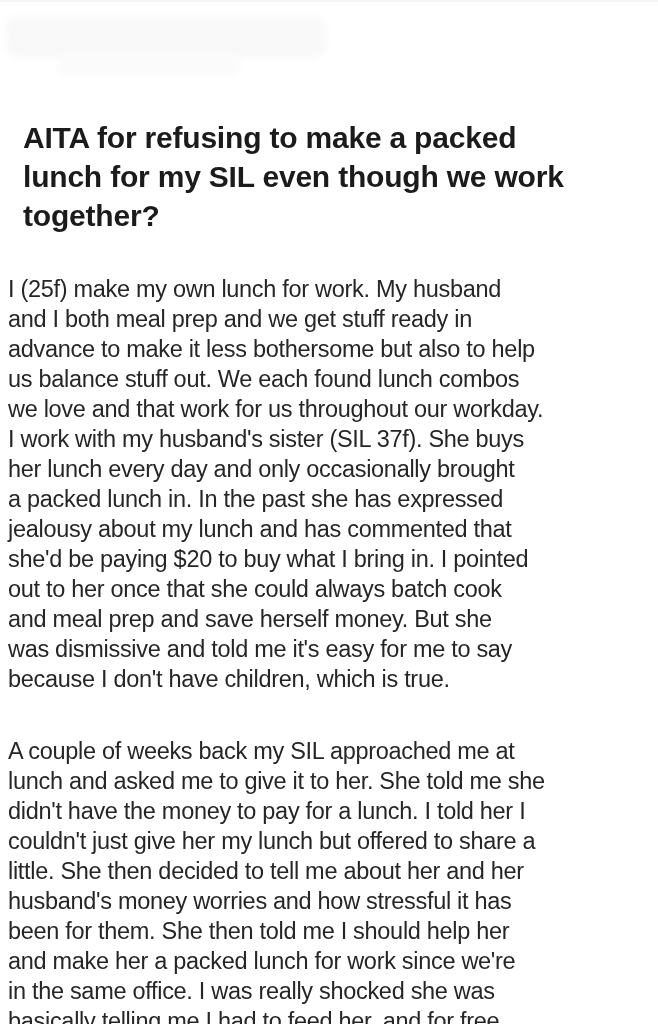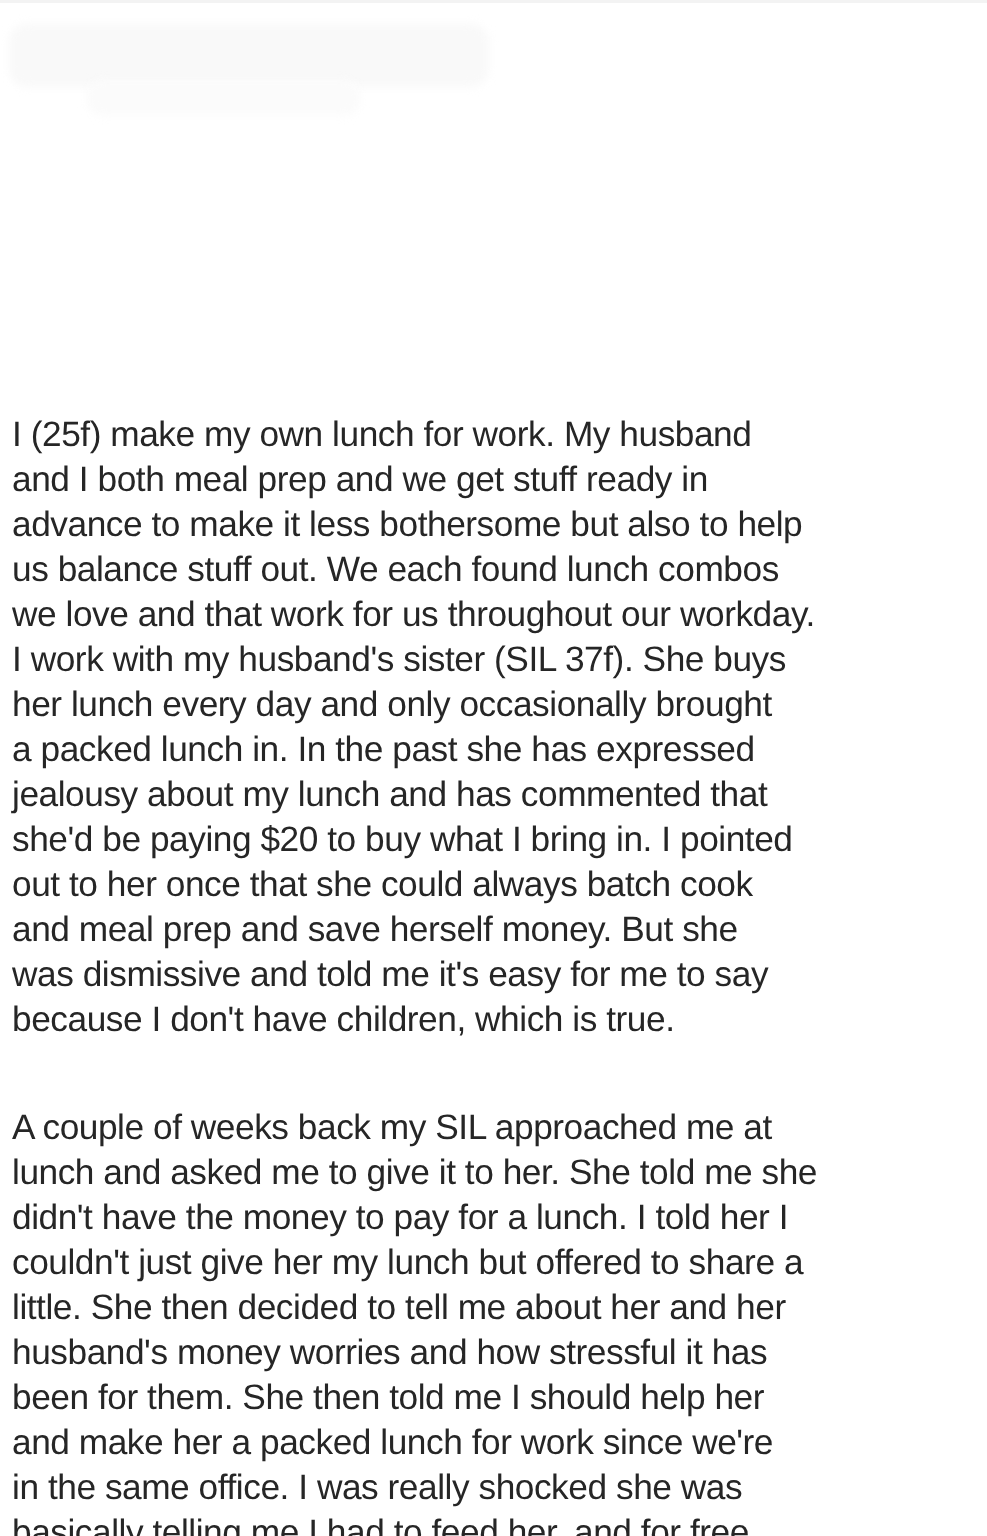--- a/index.html
+++ b/index.html
@@ -73,20 +73,23 @@
 </head>
 <body>
 
 <div class="page">
 
   <div class="top-hairline"></div>
 
   <div class="redaction-blob-1"></div>
   <div class="redaction-blob-2"></div>
 
+  <h1 class="post-title">AITA for refusing to make a packed
+lunch for my SIL even though we work
+together?</h1>
 
   <p class="post-paragraph para-1">I (25f) make my own lunch for work. My husband
 and I both meal prep and we get stuff ready in
 advance to make it less bothersome but also to help
 us balance stuff out. We each found lunch combos
 we love and that work for us throughout our workday.
 I work with my husband's sister (SIL 37f). She buys
 her lunch every day and only occasionally brought
 a packed lunch in. In the past she has expressed
 jealousy about my lunch and has commented that

